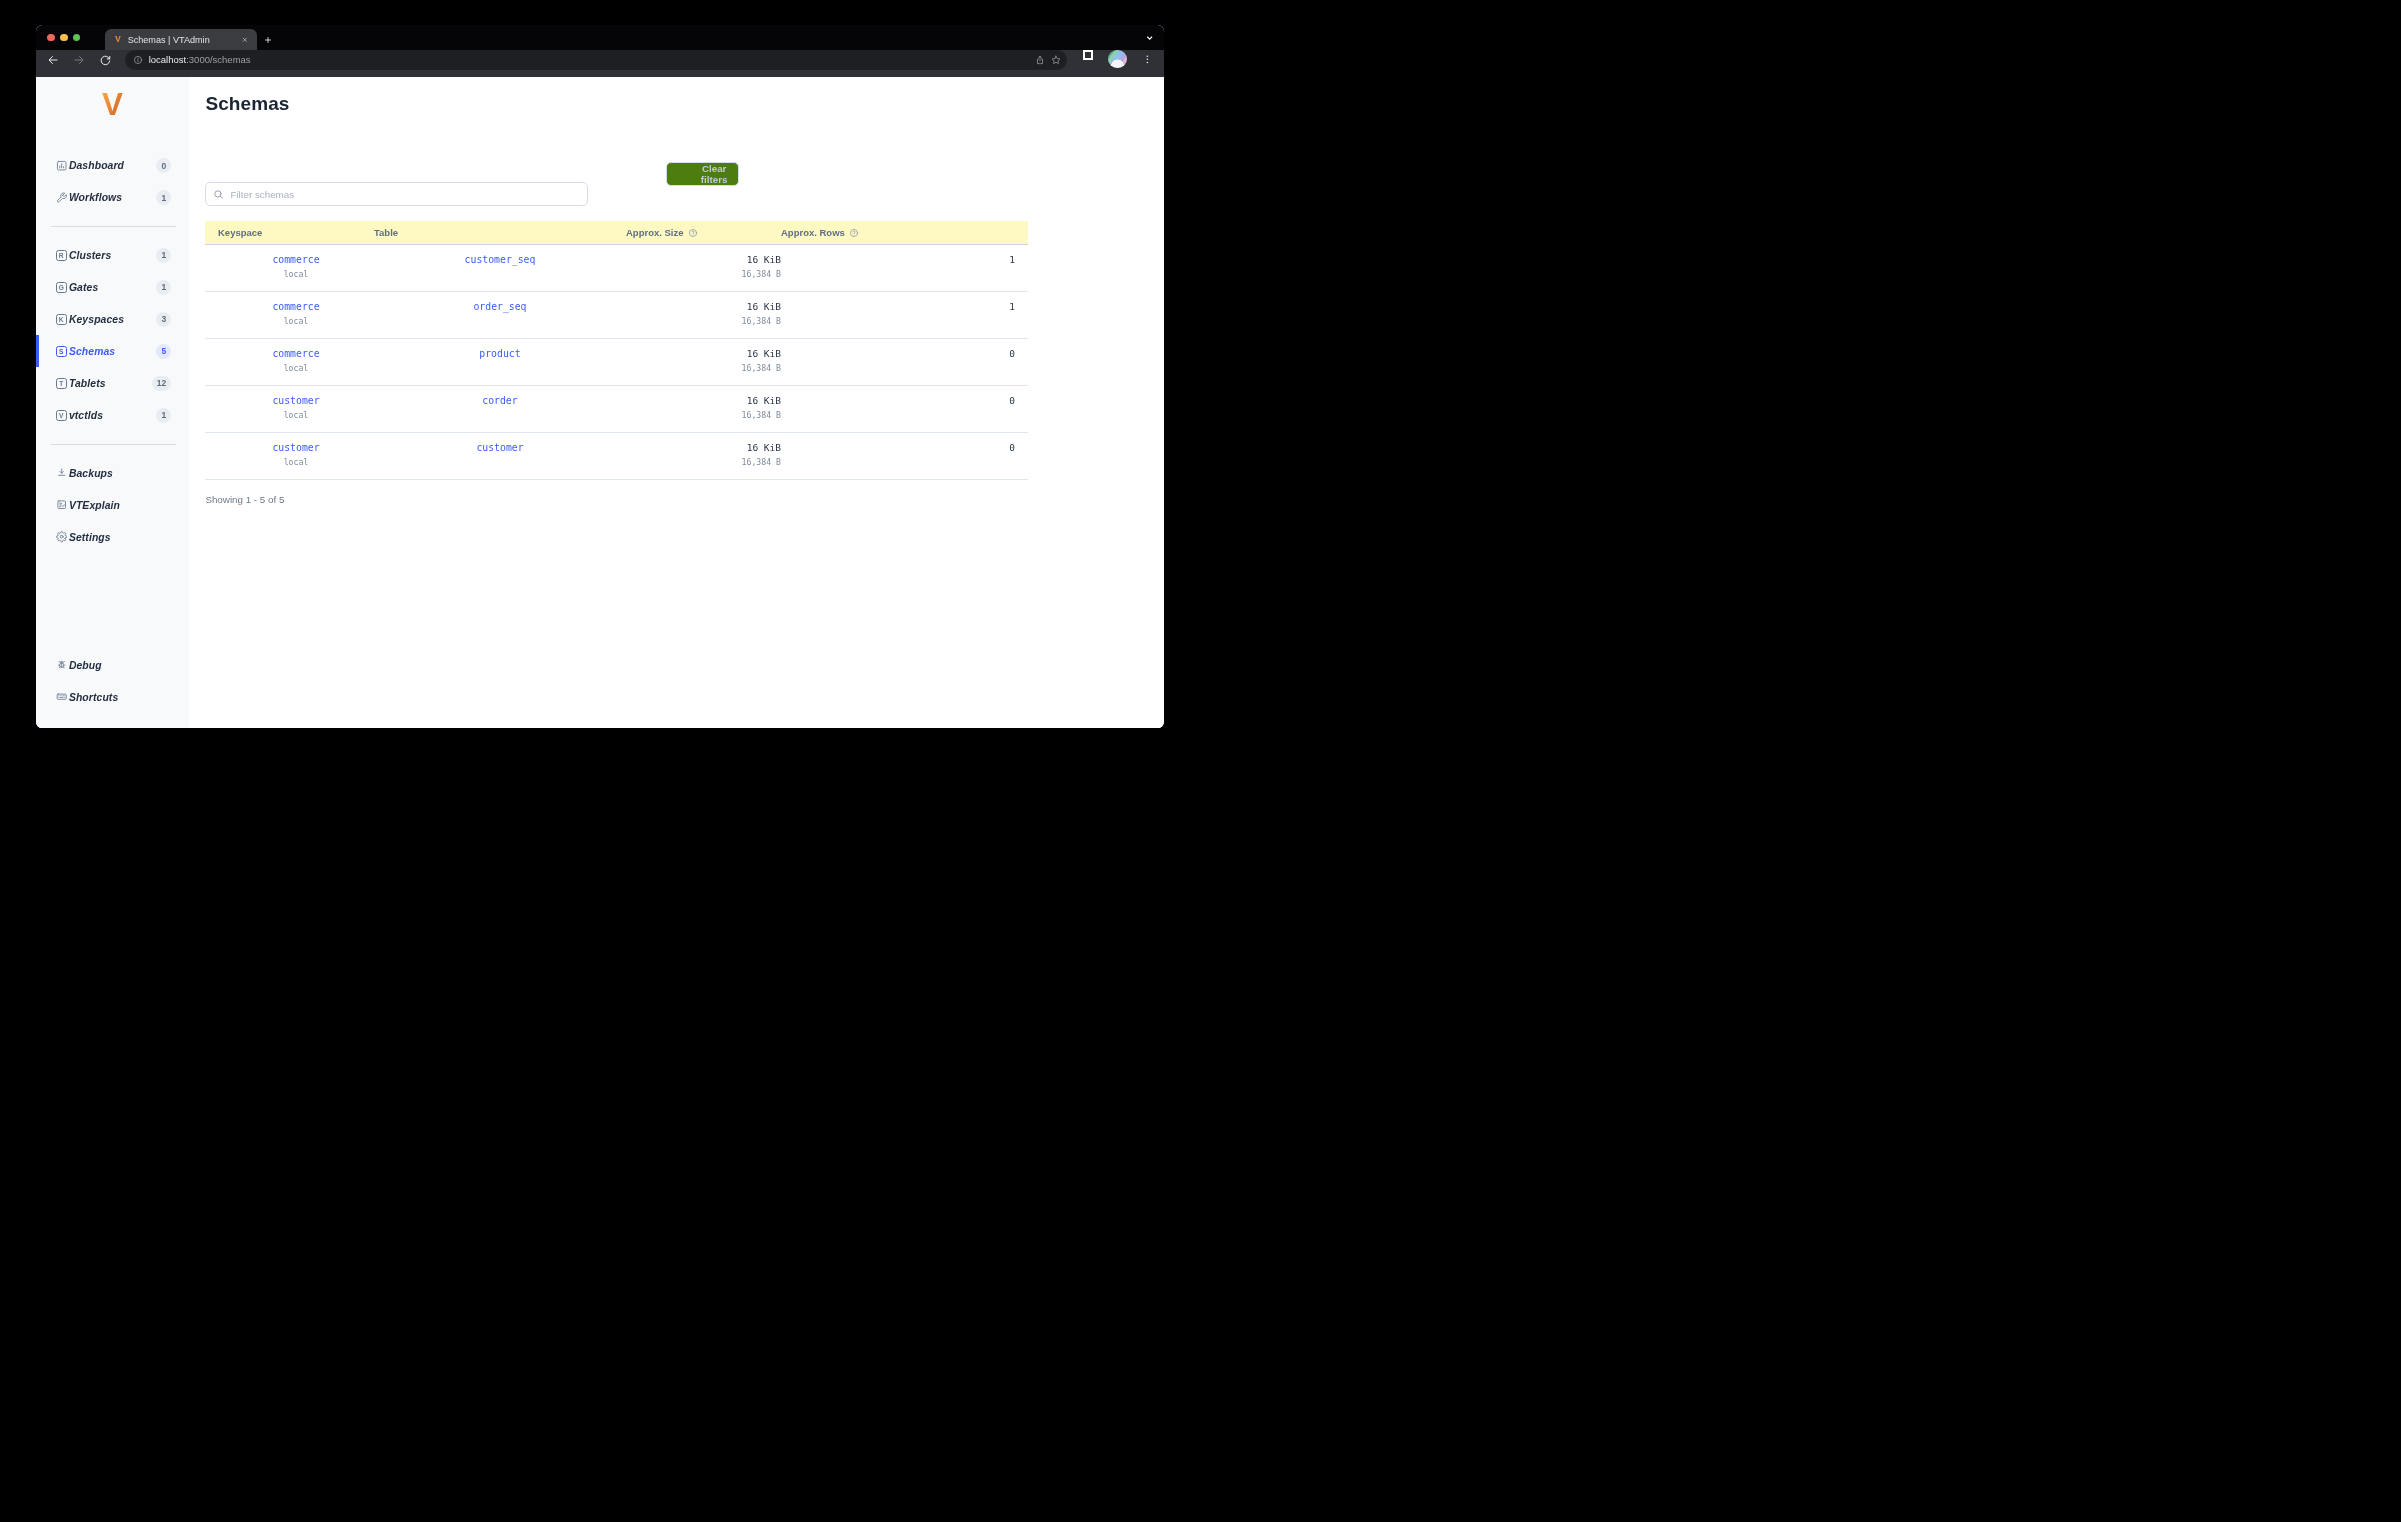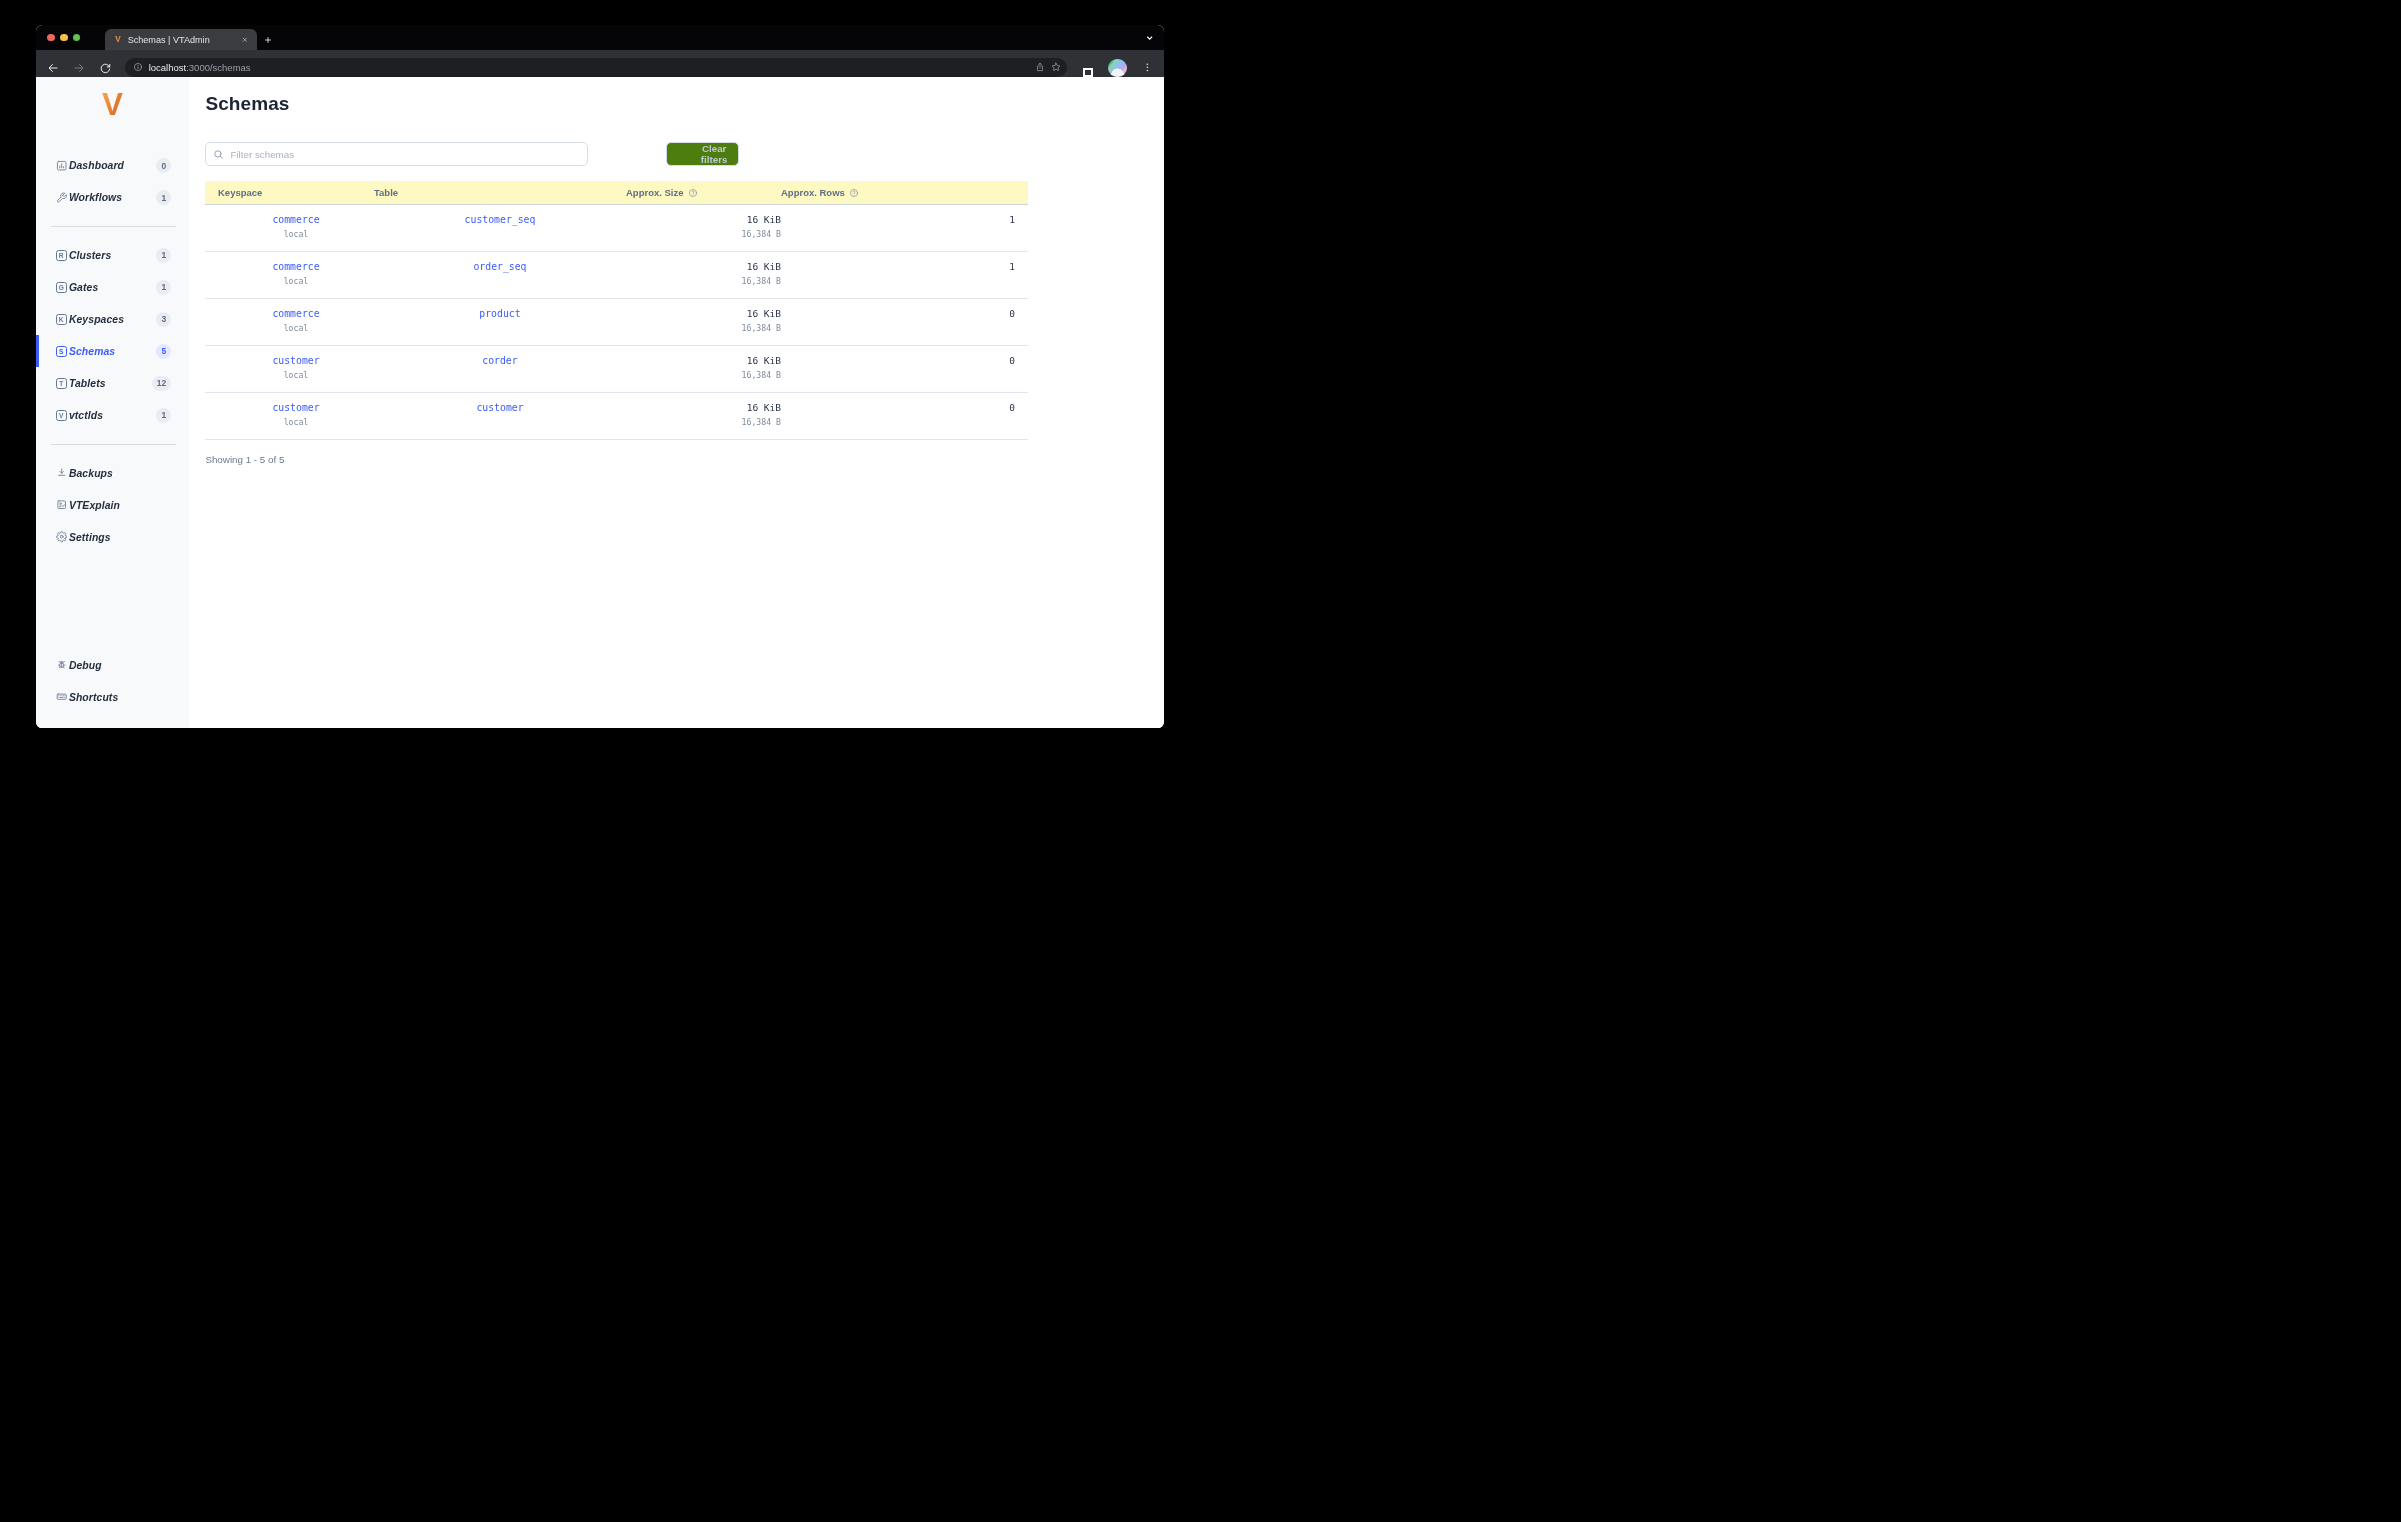--- a/index.html
+++ b/index.html
@@ -30,21 +30,21 @@
   .tab-title { color:#dfe3e8; font-size:9.1px; flex:1; white-space:nowrap; overflow:hidden; }
   .tab-close { width:11.4px; height:11.4px; display:flex; align-items:center; justify-content:center; color:#cfd3d8; font-size:8.8px; }
   .tab-close svg { width:7.6px; height:7.6px; stroke:#cfd3d8; stroke-width:2; }
   .newtab { width:21.4px; height:21px; display:flex; align-items:center; justify-content:center; }
   .newtab svg { width:10px; height:10px; stroke:#e8eaed; stroke-width:2; }
   .strip-spacer { flex:1; }
   .strip-chevron { width:28px; height:25px; display:flex; align-items:center; justify-content:center; }
   .strip-chevron svg { width:11.4px; height:11.4px; stroke:#fff; stroke-width:2.4; }
 
   
-  .toolbar { height:27px; background:#303136; display:flex; align-items:flex-end; padding:0 7.6px; gap:7px; flex:0 0 auto; }
+  .toolbar { height:27px; background:#303136; display:flex; align-items:flex-start; padding:0 7.6px; gap:7px; flex:0 0 auto; }
   .tb-btn { width:19px; height:19px; display:flex; align-items:center; justify-content:center; border-radius:50%; flex:0 0 auto; }
   .tb-btn svg { width:12px; height:12px; stroke-width:2; fill:none; stroke-linecap:round; stroke-linejoin:round; }
   .i-bright svg { stroke:#e8eaed; } .i-dim svg { stroke:#74787f; }
   .urlbar {
     flex:1; height:19.5px; background:#1e1f23; border-radius:10px;
     display:flex; align-items:center; padding:0 6.3px 0 7.6px; gap:5.7px; margin:0 3.8px;
   }
   .urlbar svg { width:10px; height:10px; stroke:#9aa0a6; stroke-width:1.8; fill:none; stroke-linecap:round; }
   .url-text { font-size:9.5px; white-space:nowrap; }
   .url-host { color:#e8eaed; } .url-rest { color:#9aa0a6; }
@@ -83,21 +83,21 @@
   .nav-item.active .ni-label { color:#3c5cfa; }
   .nav-item.active .badge { background:#e3e8fe; color:#3c5cfa; }
   .nav-item.active::before { content:""; position:absolute; left:0; top:0; bottom:0; width:3.2px; background:#3c5cfa; }
   .divider { height:0.6px; background:#d9dee5; margin:12.6px 12.6px 12.6px 15px; }
   .nav-bottom { margin-top:auto; margin-bottom:15px; }
 
   
   .main { flex:1; padding:16.4px 0 0 16.4px; min-width:0; }
   .page-title { font-size:19px; font-weight:700; color:#1b2533; letter-spacing:0.1px; }
   .filter-row { display:flex; gap:6.3px; margin-top:26.5px; align-items:center; }
-  .filter-wrap { position:relative; width:454px; }
+  .filter-wrap { position:relative; width:454px;margin-top:40px; }
   .filter-wrap svg { position:absolute; left:7.6px; top:7px; width:10.7px; height:10.7px; stroke:#8b97a8; stroke-width:2; fill:none; stroke-linecap:round; }
   .filter-input {
     width:383px; height:24.6px; border:0.6px solid #d7dde6; border-radius:5px; background:#fff;
     padding:0 7.6px 0 24px; font-size:9.8px; font-family:"Liberation Sans",sans-serif; color:#2d3748; outline:none;
   }
   .filter-input::placeholder { color:#a8b3c2; }
   .clear-btn {
     width:73px; height:24.6px; border:0.6px solid #d8dee6; border-radius:5px; background:#4d7c0f;
     color:#c0cad6; font-size:9.8px; font-weight:600; font-family:"Liberation Sans",sans-serif;padding-left:24px;
   }

